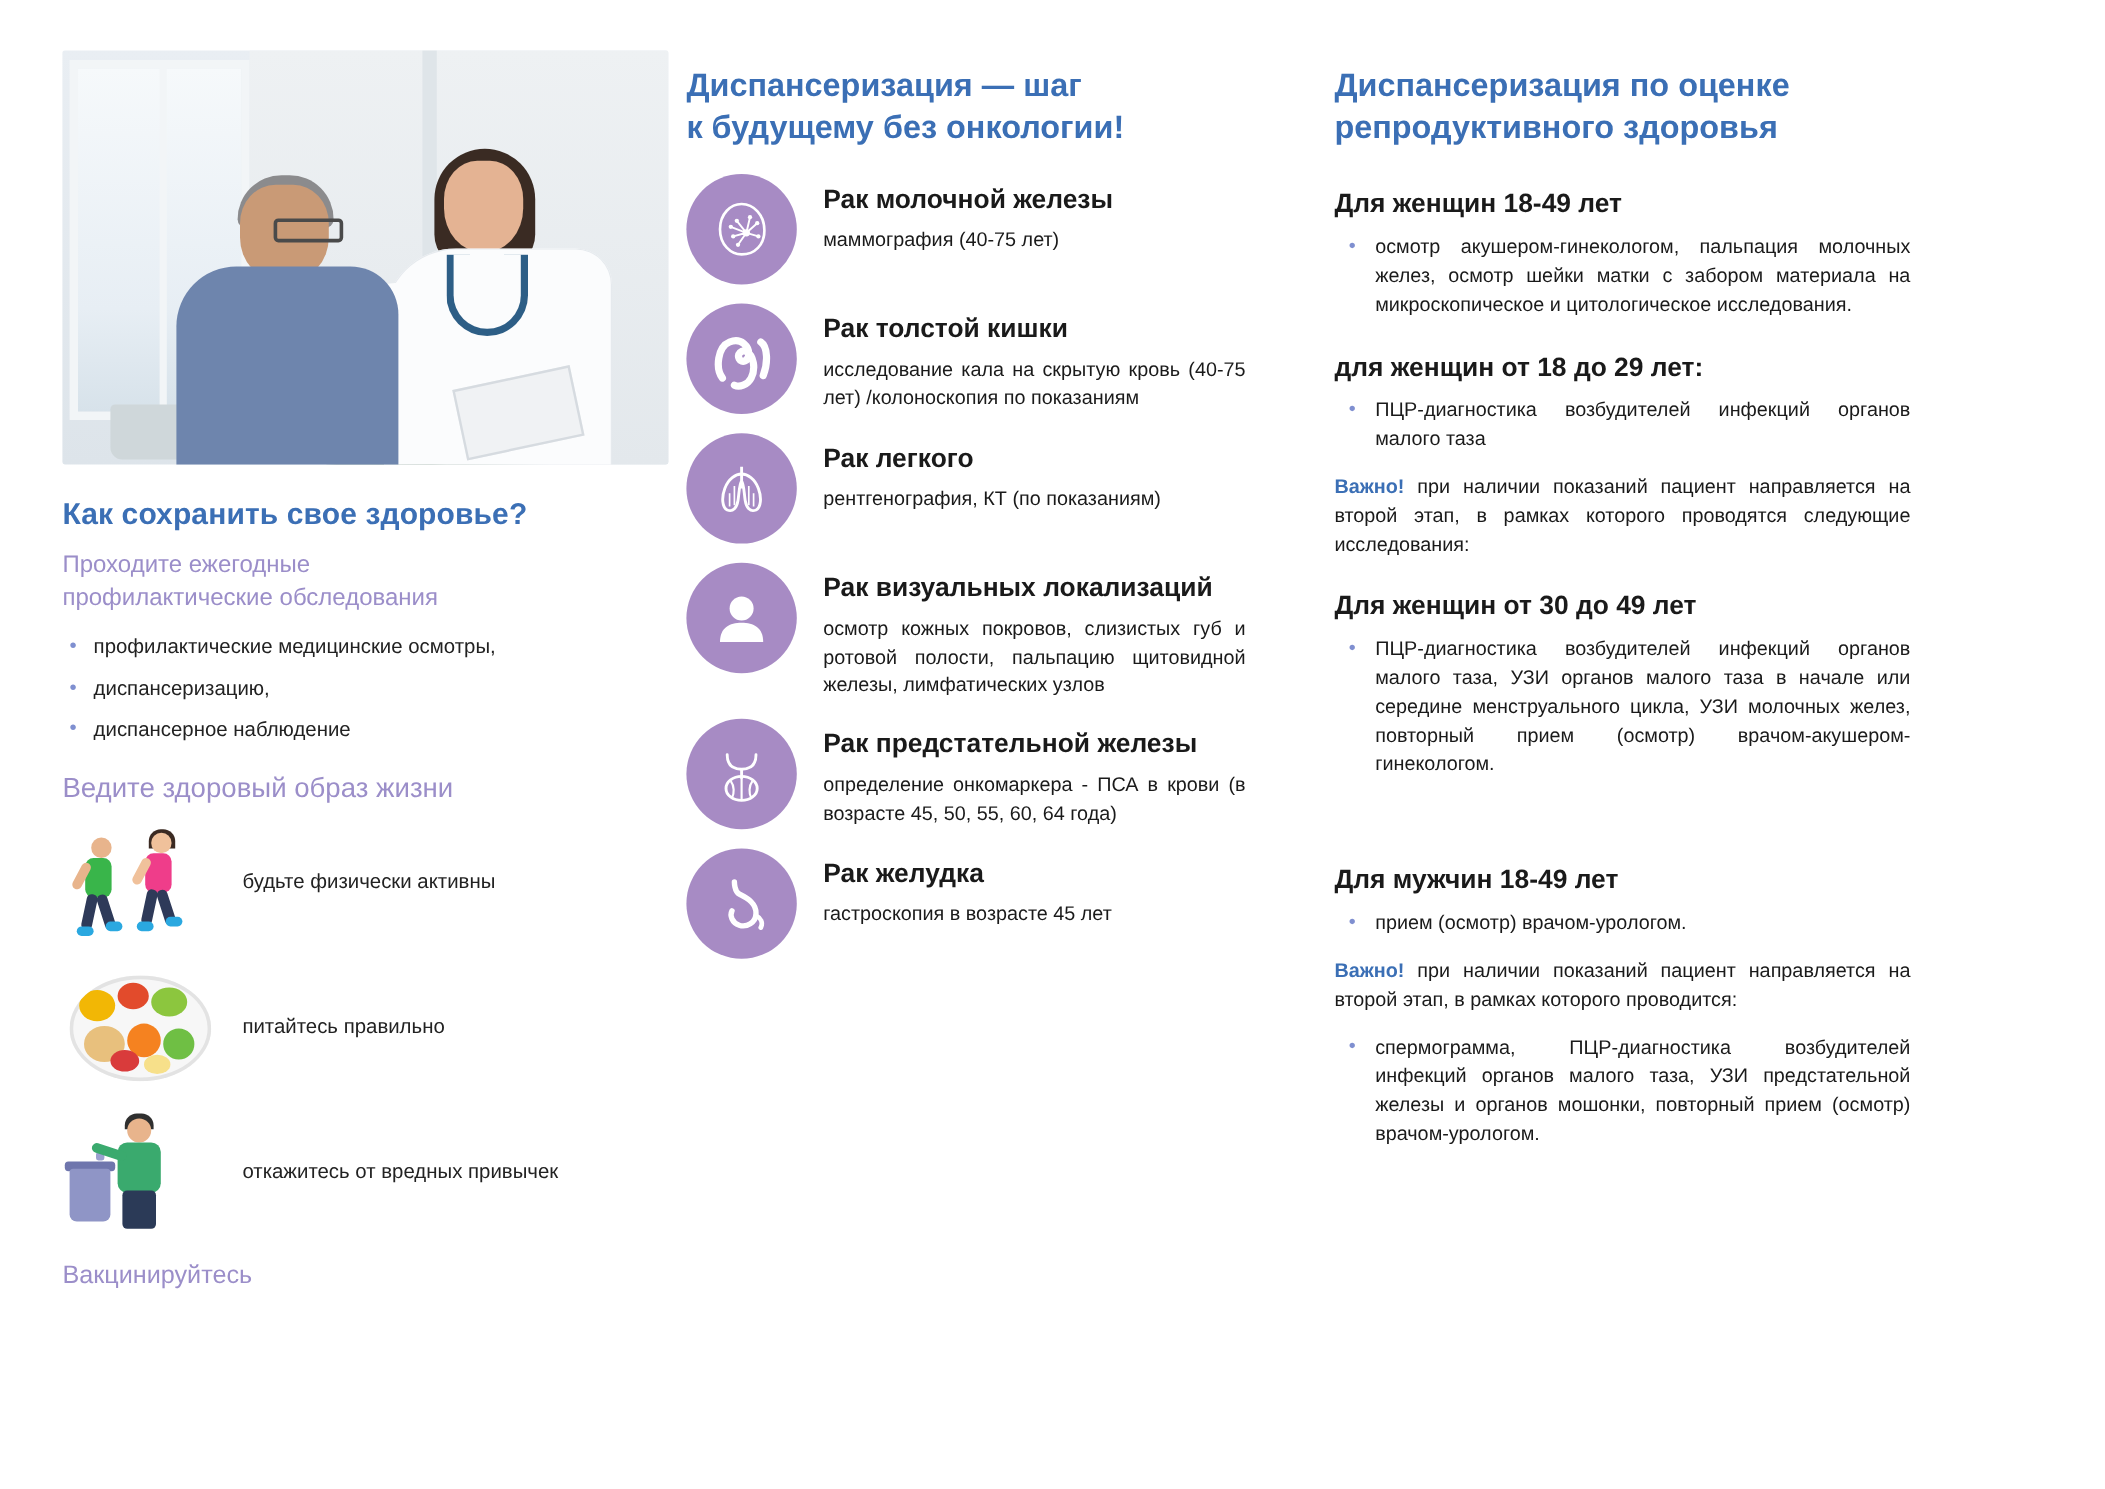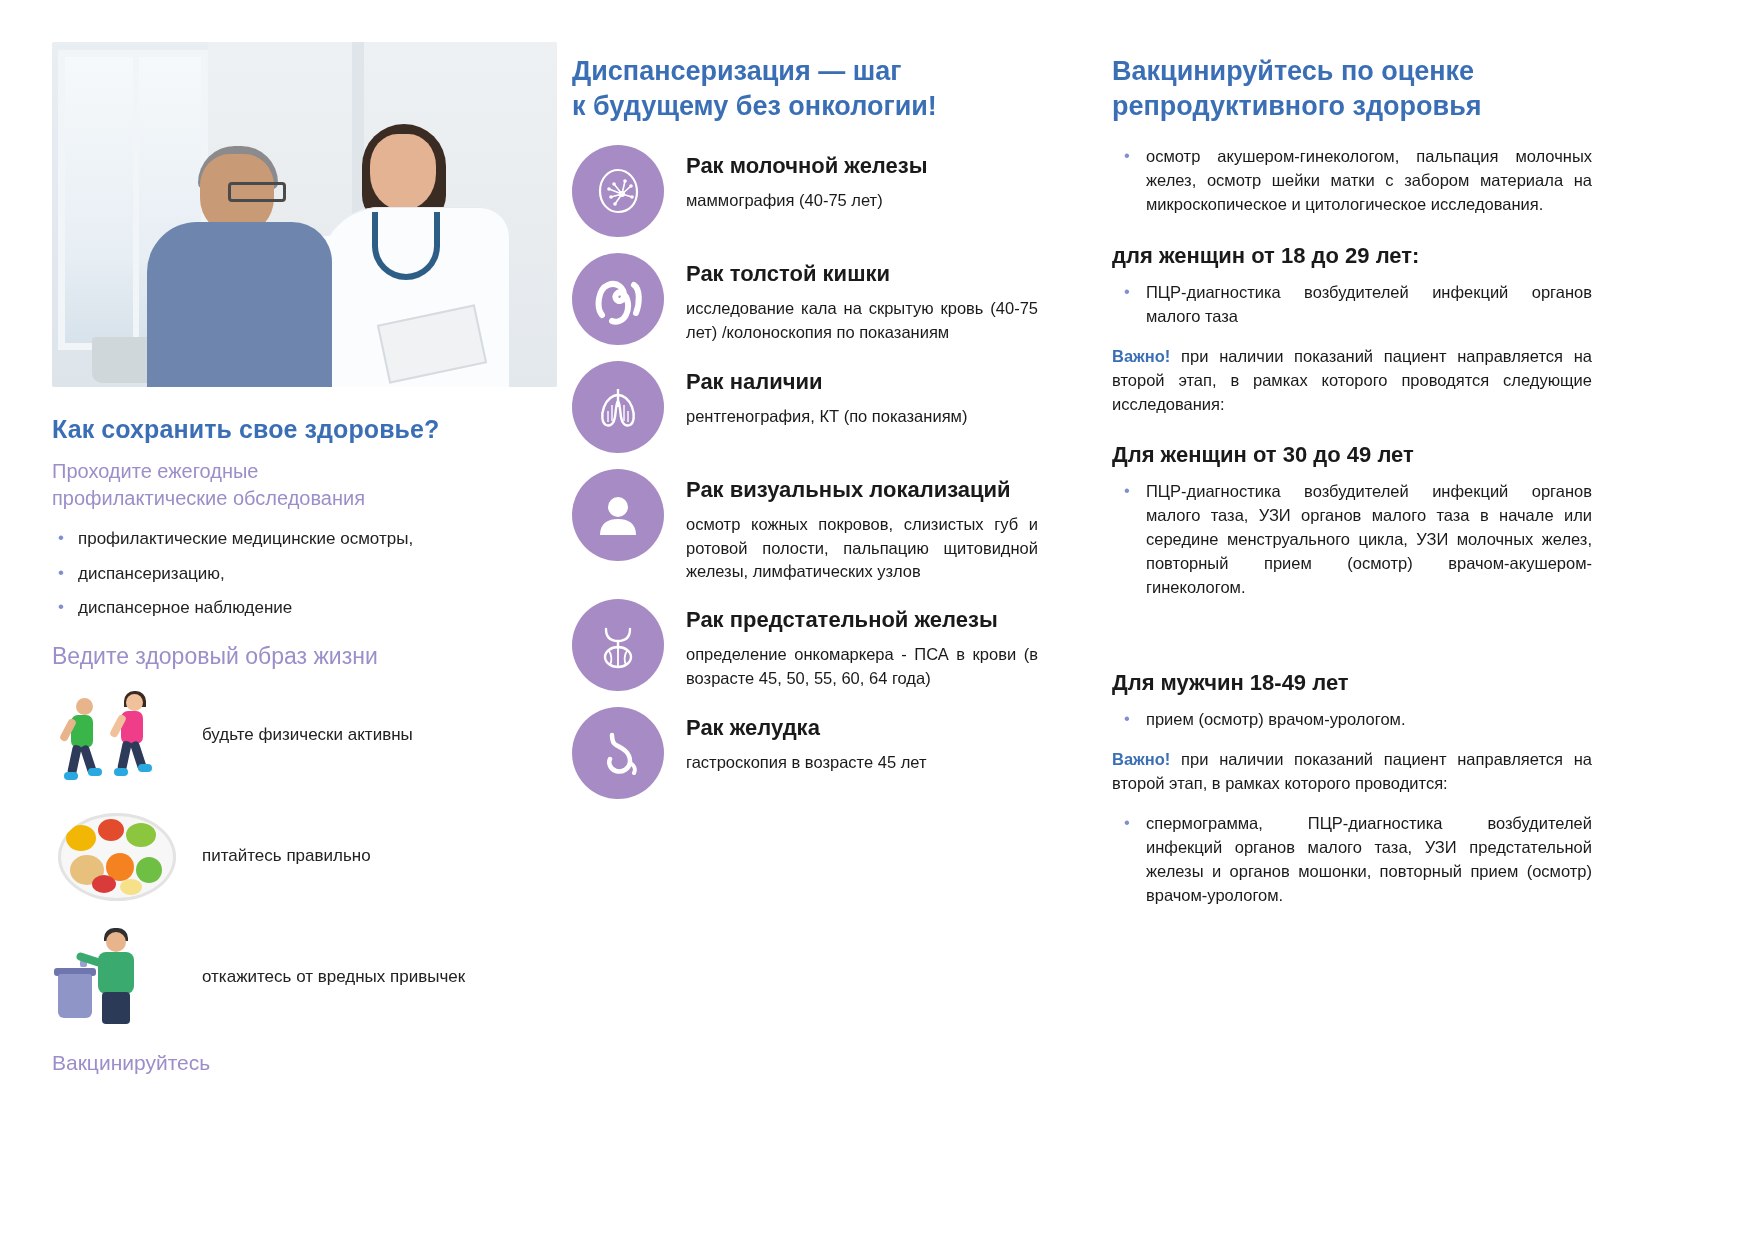--- a/index.html
+++ b/index.html
@@ -453,21 +453,21 @@
     <div class="cancer-item">
       <div class="circ">
         <svg width="54" height="52" viewBox="0 0 54 52" aria-hidden="true">
           <path d="M27 8 L27 26" stroke="#ffffff" stroke-width="2.4" fill="none"></path>
           <path d="M27 14 C22 14 16 18 13 26 C10 34 11 42 15 44 C20 46 23 42 24 36 C25 30 25 22 27 20" fill="none" stroke="#ffffff" stroke-width="2.4" stroke-linejoin="round"></path>
           <path d="M27 14 C32 14 38 18 41 26 C44 34 43 42 39 44 C34 46 31 42 30 36 C29 30 29 22 27 20" fill="none" stroke="#ffffff" stroke-width="2.4" stroke-linejoin="round"></path>
           <path d="M21 24 L21 40 M33 24 L33 40 M17 30 L17 41 M37 30 L37 41" stroke="#ffffff" stroke-width="1.4" fill="none"></path>
         </svg>
       </div>
       <div class="ci-text">
-        <div class="ci-title">Рак наличии</div>
+        <div class="ci-title">Рак легкого</div>
         <div class="ci-desc">рентгенография, КТ (по показаниям)</div>
       </div>
     </div>
 
     <div class="cancer-item">
       <div class="circ">
         <svg width="52" height="52" viewBox="0 0 52 52" aria-hidden="true">
           <circle cx="26" cy="18" r="10" fill="#ffffff"></circle>
           <path d="M8 46 C8 34 16 30 26 30 C36 30 44 34 44 46 Z" fill="#ffffff"></path>
         </svg>
@@ -504,24 +504,25 @@
       </div>
       <div class="ci-text">
         <div class="ci-title">Рак желудка</div>
         <div class="ci-desc">гастроскопия в возрасте 45 лет</div>
       </div>
     </div>
   </div>
 
   <div class="col-right">
     <h1 class="head-blue">
-      <span>Вакцинируйтесь по оценке</span><br>
+      <span>Диспансеризация по оценке</span><br>
       <span>репродуктивного здоровья</span>
     </h1>
 
+    <div class="r-h first">Для женщин 18-49 лет</div>
     <ul class="r-bul">
       <li>осмотр акушером-гинекологом, пальпация молочных желез, осмотр шейки матки с забором материала на микроскопическое и цитологическое исследования.</li>
     </ul>
 
     <div class="r-h">для женщин от 18 до 29 лет:</div>
     <ul class="r-bul">
       <li>ПЦР-диагностика возбудителей инфекций органов малого таза</li>
     </ul>
 
     <p class="note">

